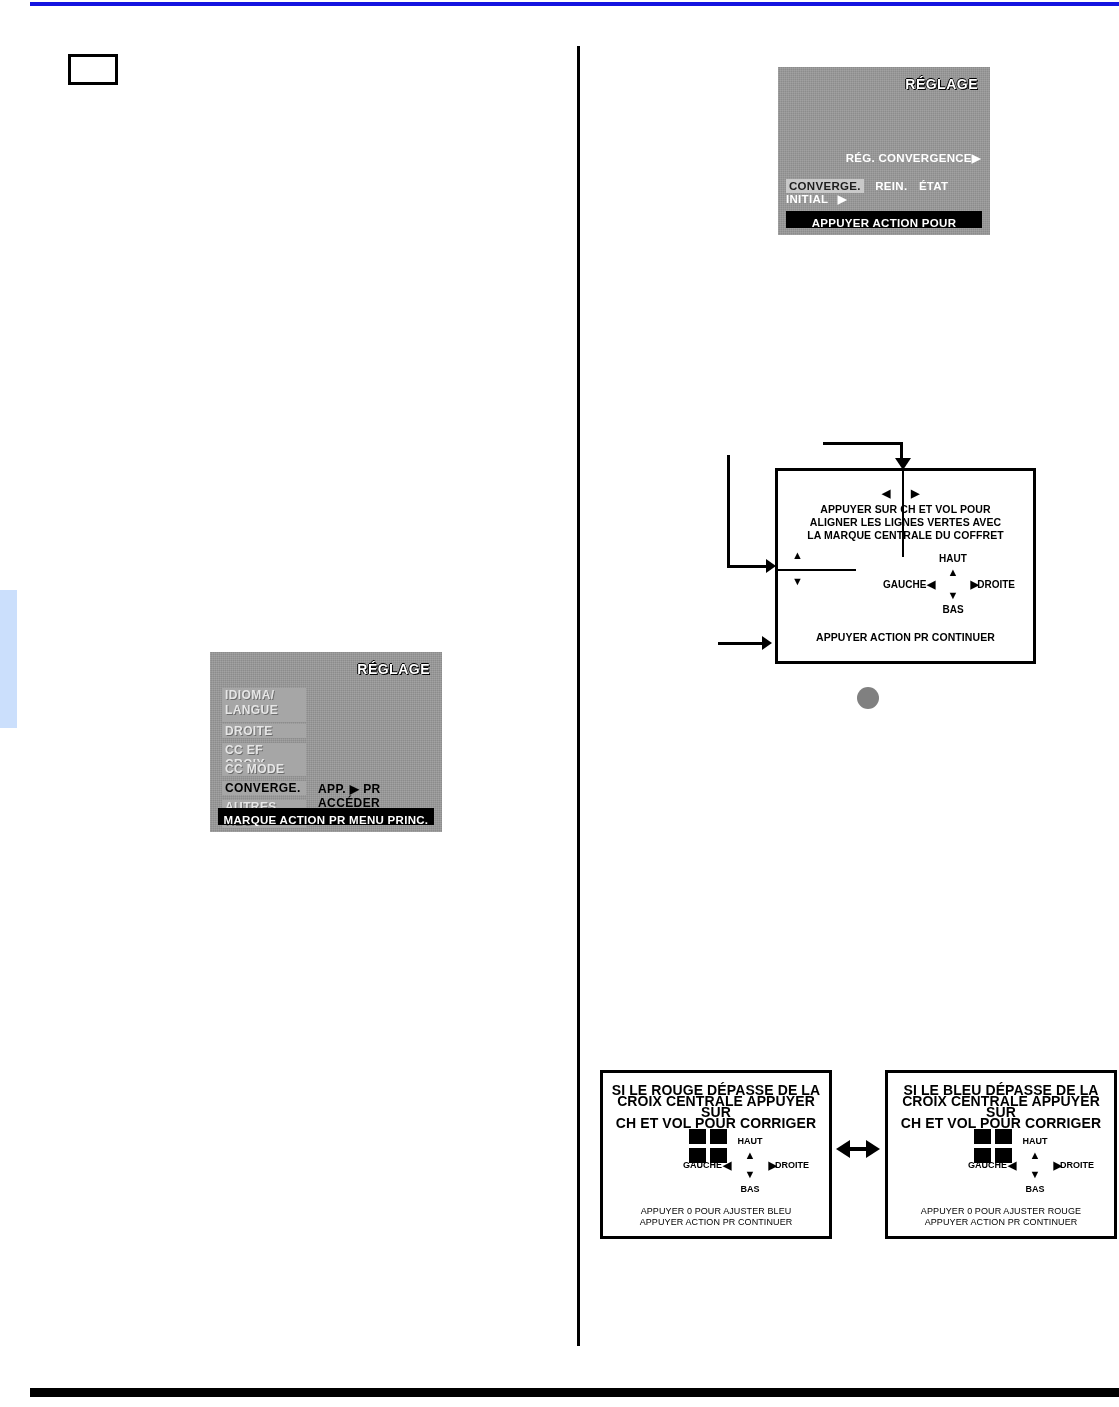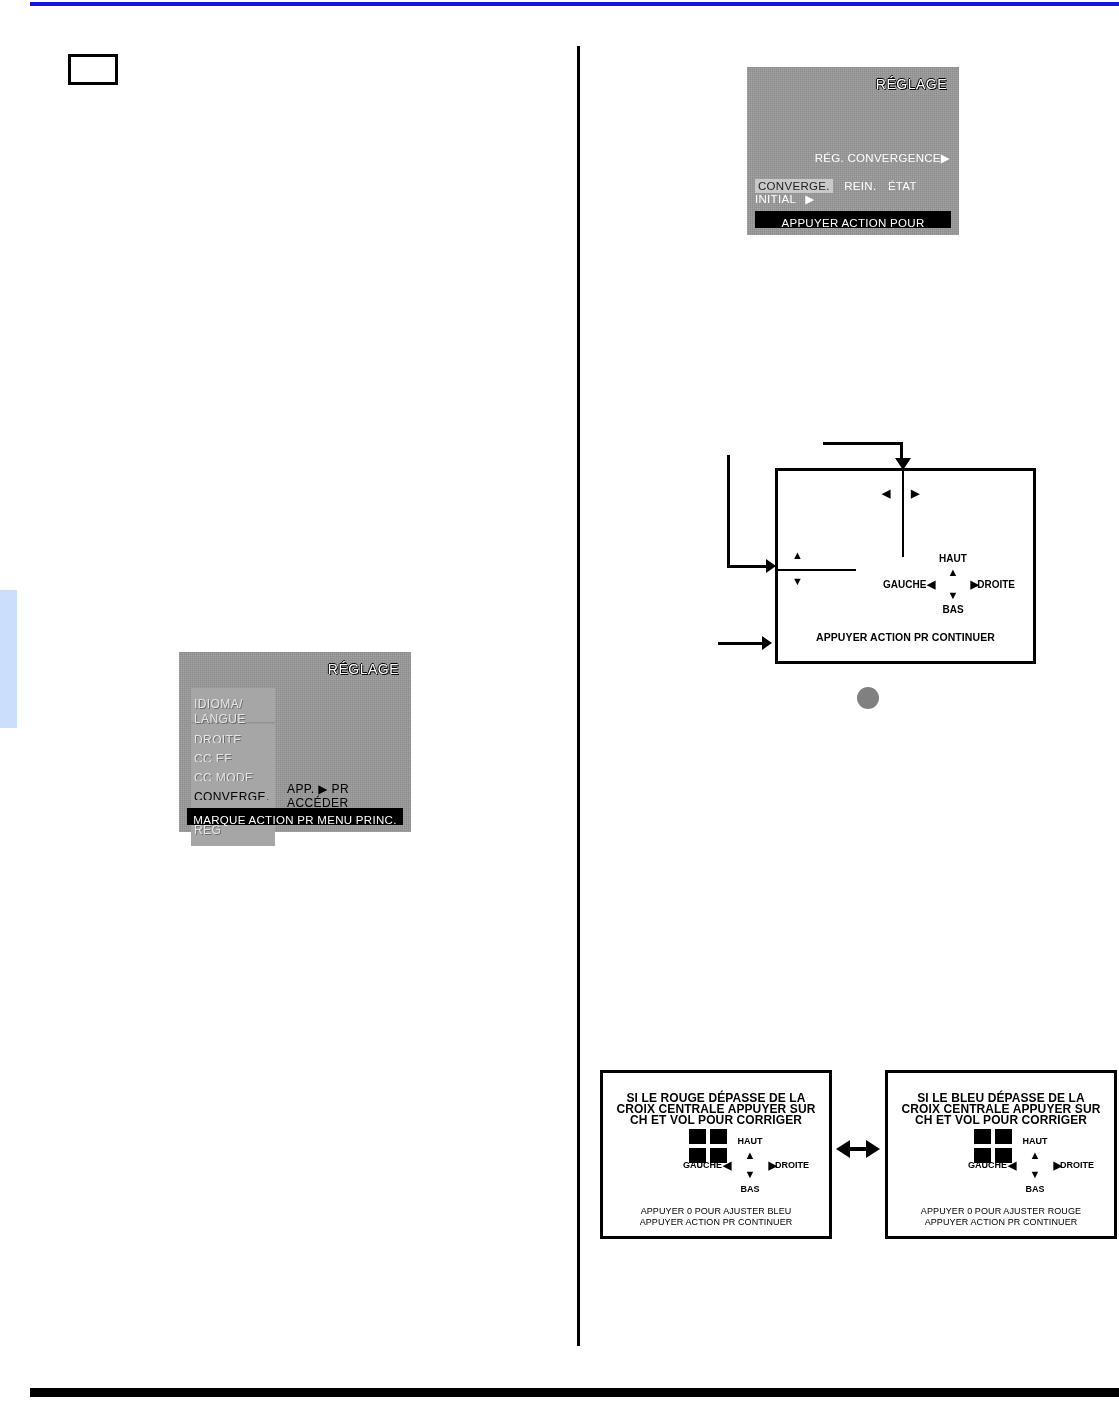--- a/index.html
+++ b/index.html
@@ -10,39 +10,39 @@
   .bottom-rule{position:absolute;left:30px;top:1388px;width:1089px;height:9px;background:#000;}
   .v-divider{position:absolute;left:577px;top:46px;width:3px;height:1300px;background:#000;}
   .corner-box{position:absolute;left:68px;top:54px;width:44px;height:25px;border:3px solid #000;background:#fff;}
   .side-tab{position:absolute;left:0px;top:590px;width:17px;height:138px;background:#cbdffc;}
 
   
   .osd{position:absolute;background:#8c8c8c;
        background-image:
          repeating-linear-gradient(0deg, rgba(255,255,255,.10) 0 1px, rgba(0,0,0,0) 1px 2px),
          repeating-linear-gradient(90deg, rgba(255,255,255,.10) 0 1px, rgba(0,0,0,0) 1px 2px);
-       color:#fff;font-weight:normal;}
+       color:#fff;font-weight:bold;margin-left:31px;}
   .osd .title{position:absolute;right:12px;top:9px;font-size:14px;letter-spacing:.5px;
               text-shadow:1px 1px 0 #000,-1px 0 0 #000,0 -1px 0 #000;}
   .osd .footer{position:absolute;left:8px;right:8px;bottom:7px;height:17px;background:#000;color:#fff;
                font-size:11.5px;line-height:25px;text-align:center;letter-spacing:.3px;}
 
   
   #osd-reglage-conv{left:747px;top:67px;width:212px;height:168px;}
   #osd-reglage-conv .row-a{position:absolute;left:0;right:9px;top:84px;text-align:right;font-size:11.5px;letter-spacing:.3px;}
   #osd-reglage-conv .row-b{position:absolute;left:0;right:0;top:113px;font-size:11.5px;letter-spacing:.3px;}
   #osd-reglage-conv .row-b .hl{background:#c9c9c9;color:#1d1d1d;padding:1px 3px;margin-left:8px;}
   #osd-reglage-conv .row-b .it{margin-left:8px;}
   #osd-reglage-conv .row-b .caret{display:inline-block;margin-left:6px;}
 
   
   #osd-reglage-menu{left:179px;top:652px;width:232px;height:180px;}
   #osd-reglage-menu .menu{position:absolute;left:12px;top:36px;width:212px;}
   #osd-reglage-menu .mi{position:relative;height:17px;margin-bottom:2px;font-size:12px;letter-spacing:.4px;}
-  #osd-reglage-menu .mi .lbl{position:absolute;left:0;top:0;display:block;width:84px;padding:9px 3px;box-sizing:border-box;}
+  #osd-reglage-menu .mi .lbl{position:absolute;left:0;top:0;display:block;width:84px;padding:0 3px;box-sizing:border-box;}
   #osd-reglage-menu .mi.dim .lbl{background:#a6a6a6;color:#e6e6e6;
               text-shadow:1px 1px 0 rgba(0,0,0,.35);}
   #osd-reglage-menu .mi.two{height:34px;}
   #osd-reglage-menu .mi.two .lbl{height:34px;line-height:15px;}
   #osd-reglage-menu .mi.sel .lbl{background:#a6a6a6;color:#000;}
   #osd-reglage-menu .mi .val{position:absolute;left:96px;top:1px;color:#000;font-size:12px;}
 
   
   .lbox{position:absolute;border:3px solid #000;background:#fff;}
   .lbox .txt{position:absolute;left:0;right:0;text-align:center;color:#000;font-weight:bold;}
@@ -72,21 +72,21 @@
   .tri.down{border-left:6px solid transparent;border-right:6px solid transparent;border-top:9px solid #000;}
 
   
   .leader{position:absolute;background:#000;}
   .gray-dot{position:absolute;width:22px;height:22px;border-radius:50%;background:#808080;}
 
   
   .botscreen{position:absolute;border:3px solid #000;background:#fff;}
   #screen-red{left:600px;top:1070px;width:226px;height:163px;}
   #screen-blue{left:885px;top:1070px;width:226px;height:163px;}
-  .botscreen .head{position:absolute;left:6px;right:6px;top:20px;text-align:center;font-size:12px;
+  .botscreen .head{position:absolute;left:6px;right:6px;top:12px;text-align:center;font-size:14px;
                    line-height:11px;font-weight:bold;color:#000;letter-spacing:.1px;}
   .botscreen .foot{position:absolute;left:4px;right:4px;bottom:8px;text-align:center;font-size:9px;
                    line-height:11px;font-weight:normal;color:#000;letter-spacing:.1px;}
   .quad{position:absolute;width:38px;height:34px;}
   .quad .q{position:absolute;width:17px;height:15px;background:#000;}
   .quad .q1{left:0;top:0;} .quad .q2{right:0;top:0;}
   .quad .q3{left:0;bottom:0;} .quad .q4{right:0;bottom:0;}
   .dbl-arrow{position:absolute;left:836px;top:1140px;width:44px;height:18px;}
   .dbl-arrow .bar{position:absolute;left:10px;top:7px;width:24px;height:4px;background:#000;}
   .dbl-arrow .a1{position:absolute;left:0;top:0;width:0;height:0;
@@ -163,20 +163,25 @@
 <div class="lbox" id="conv-screen">
 
   <div class="vline" style="left:124px;top:0px;height:86px;"></div>
   <div class="hline" style="left:0px;top:98px;width:78px;"></div>
 
   <div style="position:absolute;left:104px;top:16px;font-size:11px;font-weight:bold;color:#000;">◀</div>
   <div style="position:absolute;left:133px;top:16px;font-size:11px;font-weight:bold;color:#000;">▶</div>
   <div style="position:absolute;left:14px;top:78px;font-size:11px;font-weight:bold;color:#000;">▲</div>
   <div style="position:absolute;left:14px;top:104px;font-size:11px;font-weight:bold;color:#000;">▼</div>
 
+  <div class="txt instr">
+    <div>APPUYER SUR CH ET VOL POUR</div>
+    <div>ALIGNER LES LIGNES VERTES AVEC</div>
+    <div>LA MARQUE CENTRALE DU COFFRET</div>
+  </div>
 
   <div class="pad" style="left:105px;top:82px;width:140px;height:62px;">
     <span class="up">HAUT</span>
     <span class="dn">BAS</span>
     <span class="lf">GAUCHE</span>
     <span class="rt">DROITE</span>
     <span class="ar u">▲</span>
     <span class="ar d">▼</span>
     <span class="ar l">◀</span>
     <span class="ar r">▶</span>

